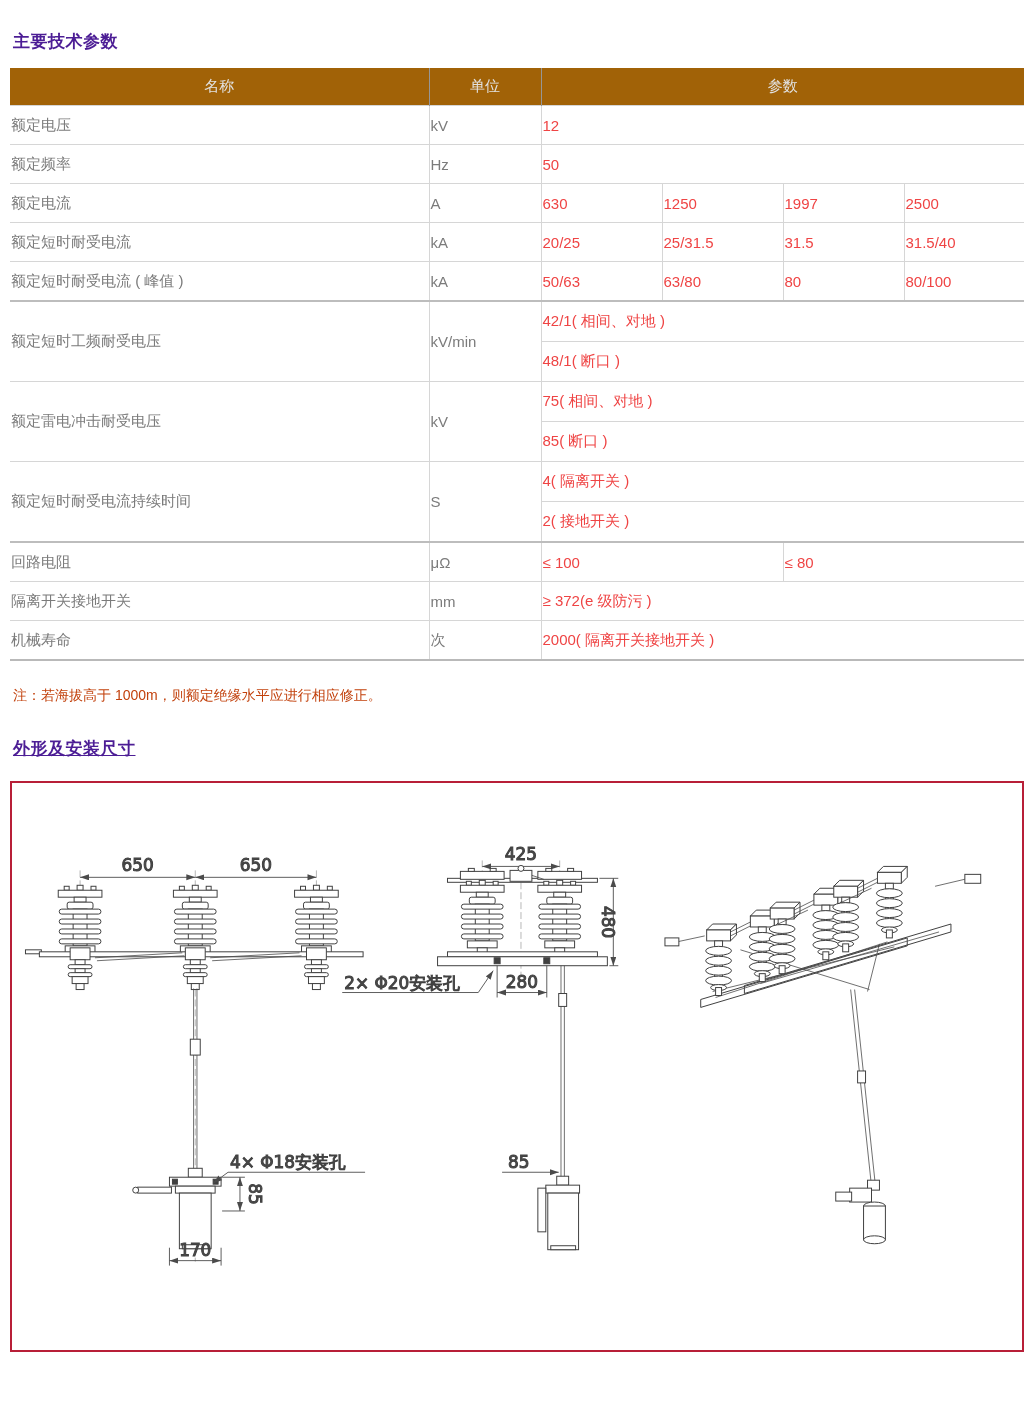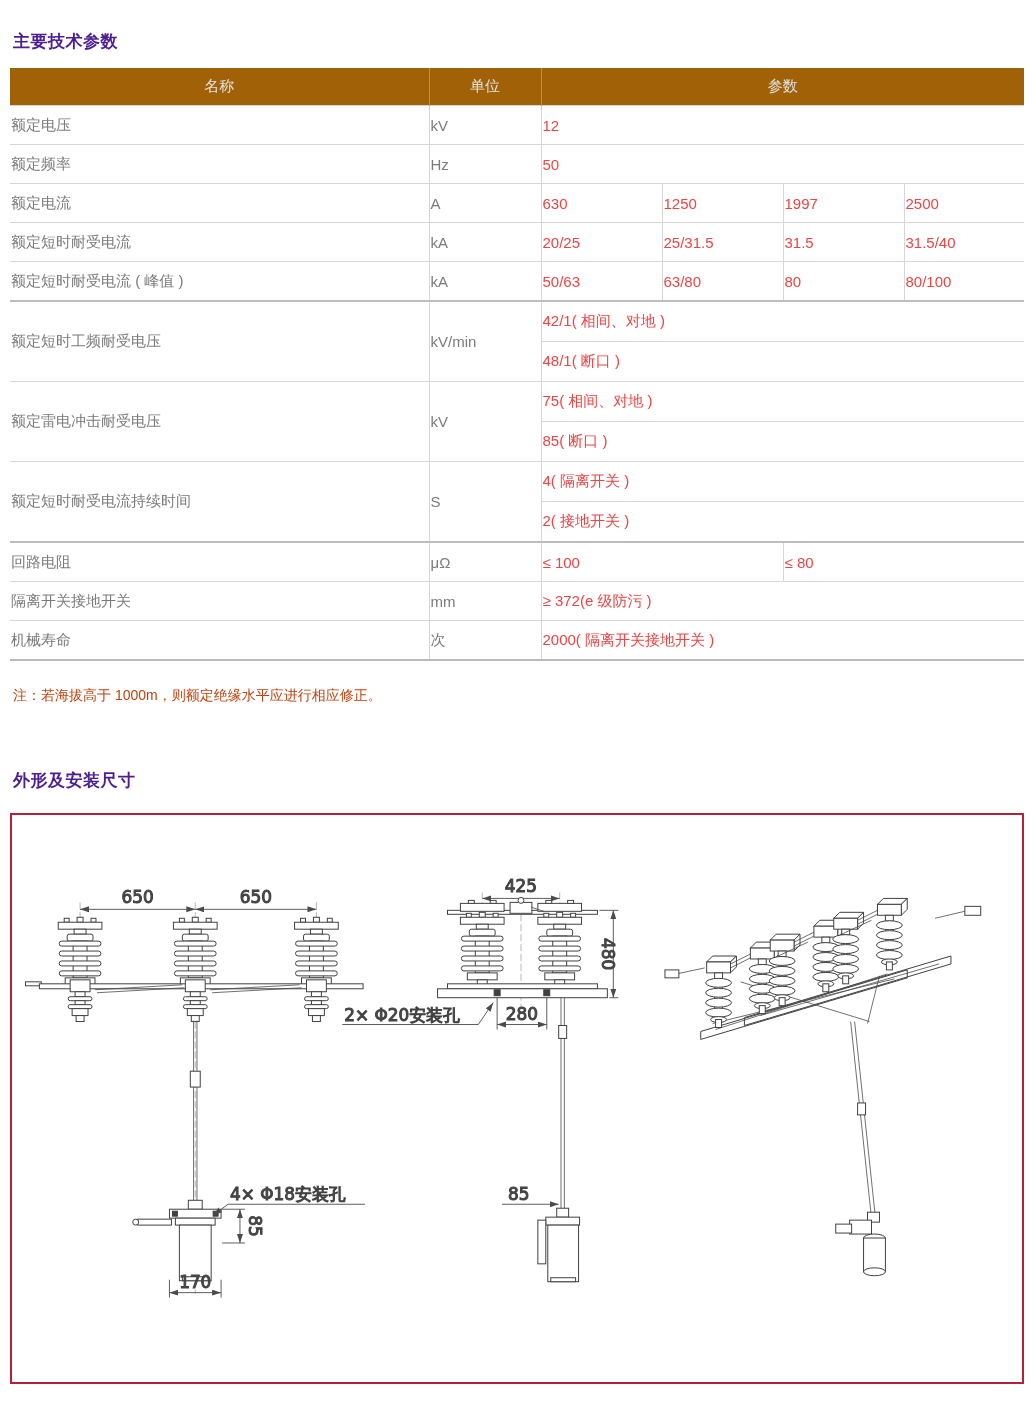--- a/index.html
+++ b/index.html
@@ -1,20 +1,20 @@
 <!DOCTYPE html>
 <html><head>
 <meta charset="utf-8">
 <style>
   html,body{margin:0;padding:0;background:#ffffff;}
   body{width:1034px;min-height:1407px;font-family:"Liberation Sans","DejaVu Sans",sans-serif;position:relative;}
 
   .sec-title{color:#4c1d95;font-size:17px;font-weight:bold;letter-spacing:.5px;}
   #title1{margin:30px 0 0 13px;}
-  #title2{margin:64px 0 0 13px;}
+  #title2{margin:32px 0 0 13px;text-decoration:underline;}
 
   table.spec{border-collapse:collapse;table-layout:fixed;width:1014px;margin:15px 0 0 10px;
              color:#7b7b7b;font-size:15px;border-bottom:2px solid #b9b9b9;}
   table.spec th{background:#a16207;color:#e2e2e2;font-weight:normal;font-size:15px;height:35px;}
   table.spec th.bl{border-left:1px solid #969696;}
   table.spec td{height:36px;text-align:left;border-top:1px solid #d6d6d6;
                 white-space:nowrap;overflow:hidden;}
   table.spec tr.sub td{height:37px;}
   table.spec td.bl{border-left:1px solid #d6d6d6;margin-left:23px;}
   table.spec tr.strong > td{border-top:2px solid #bdbdbd;}

